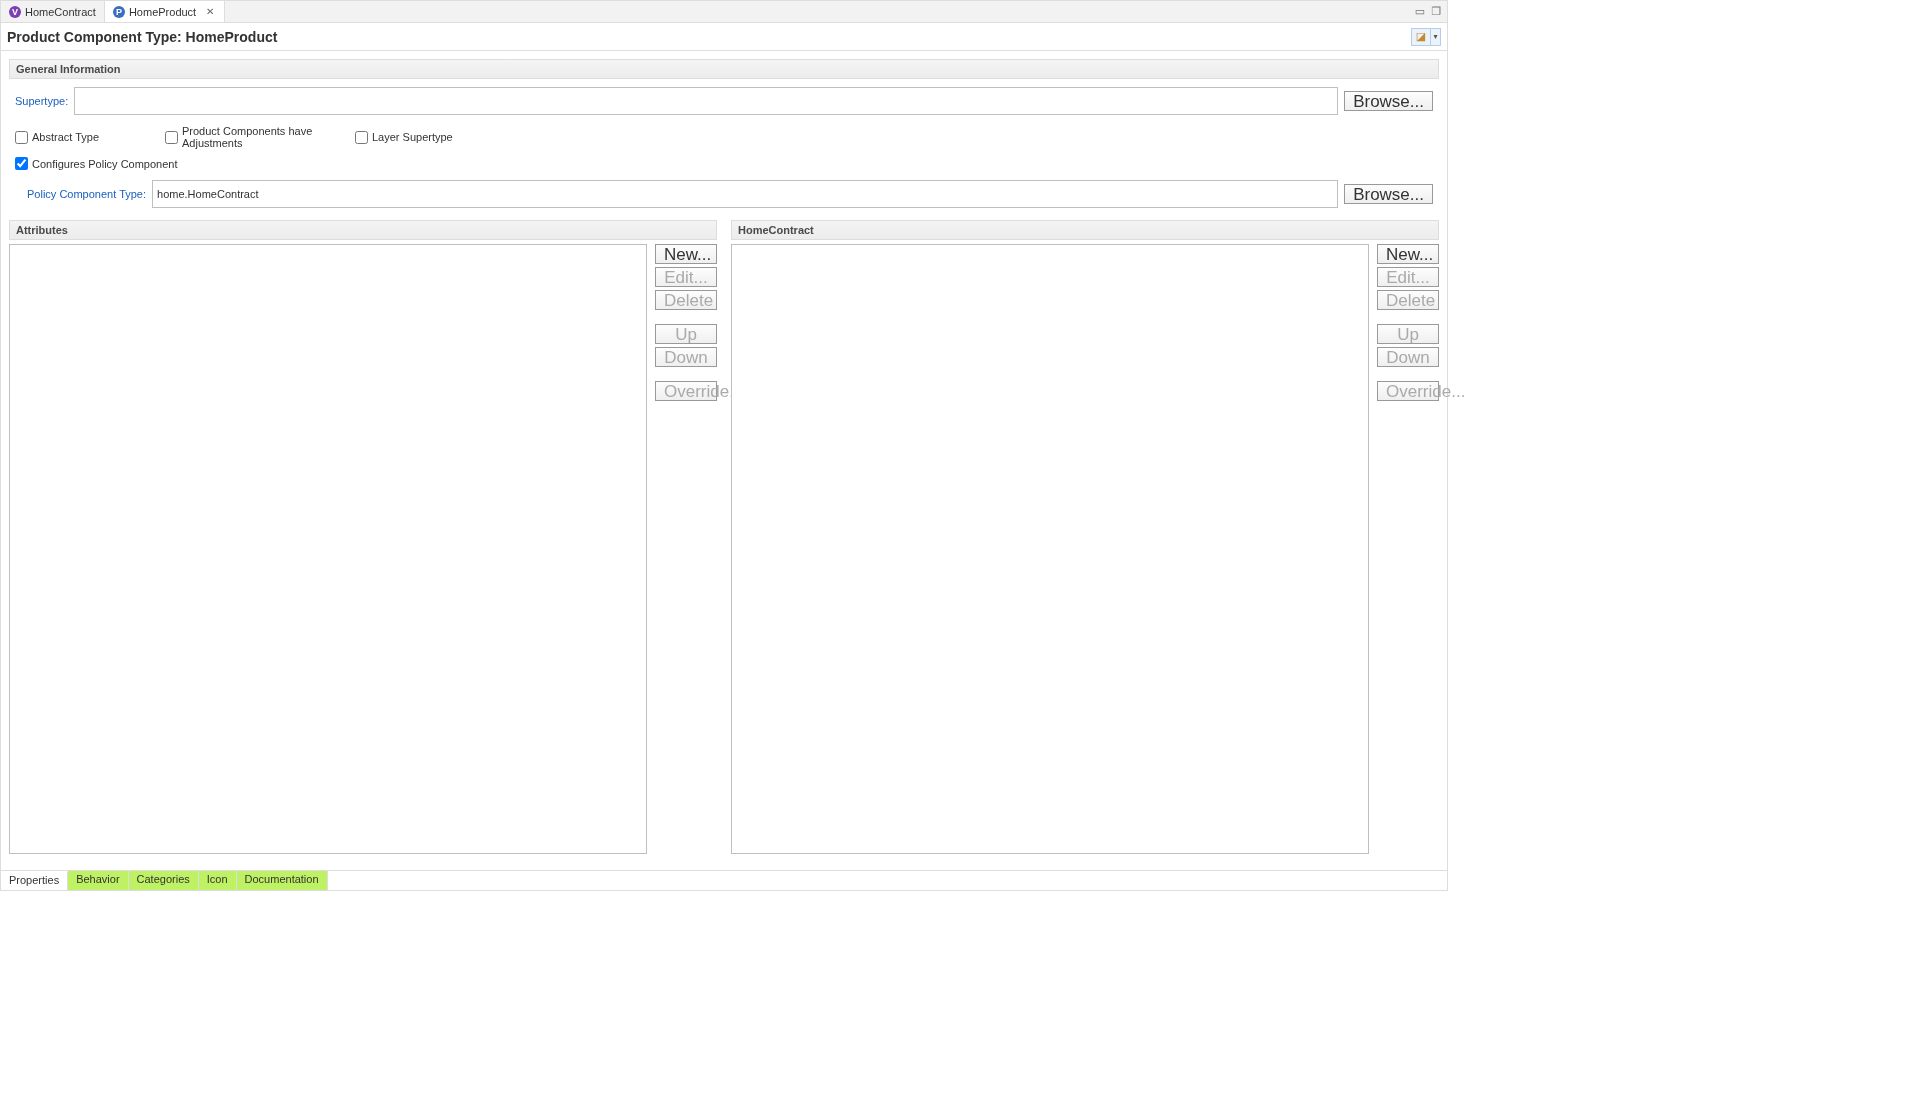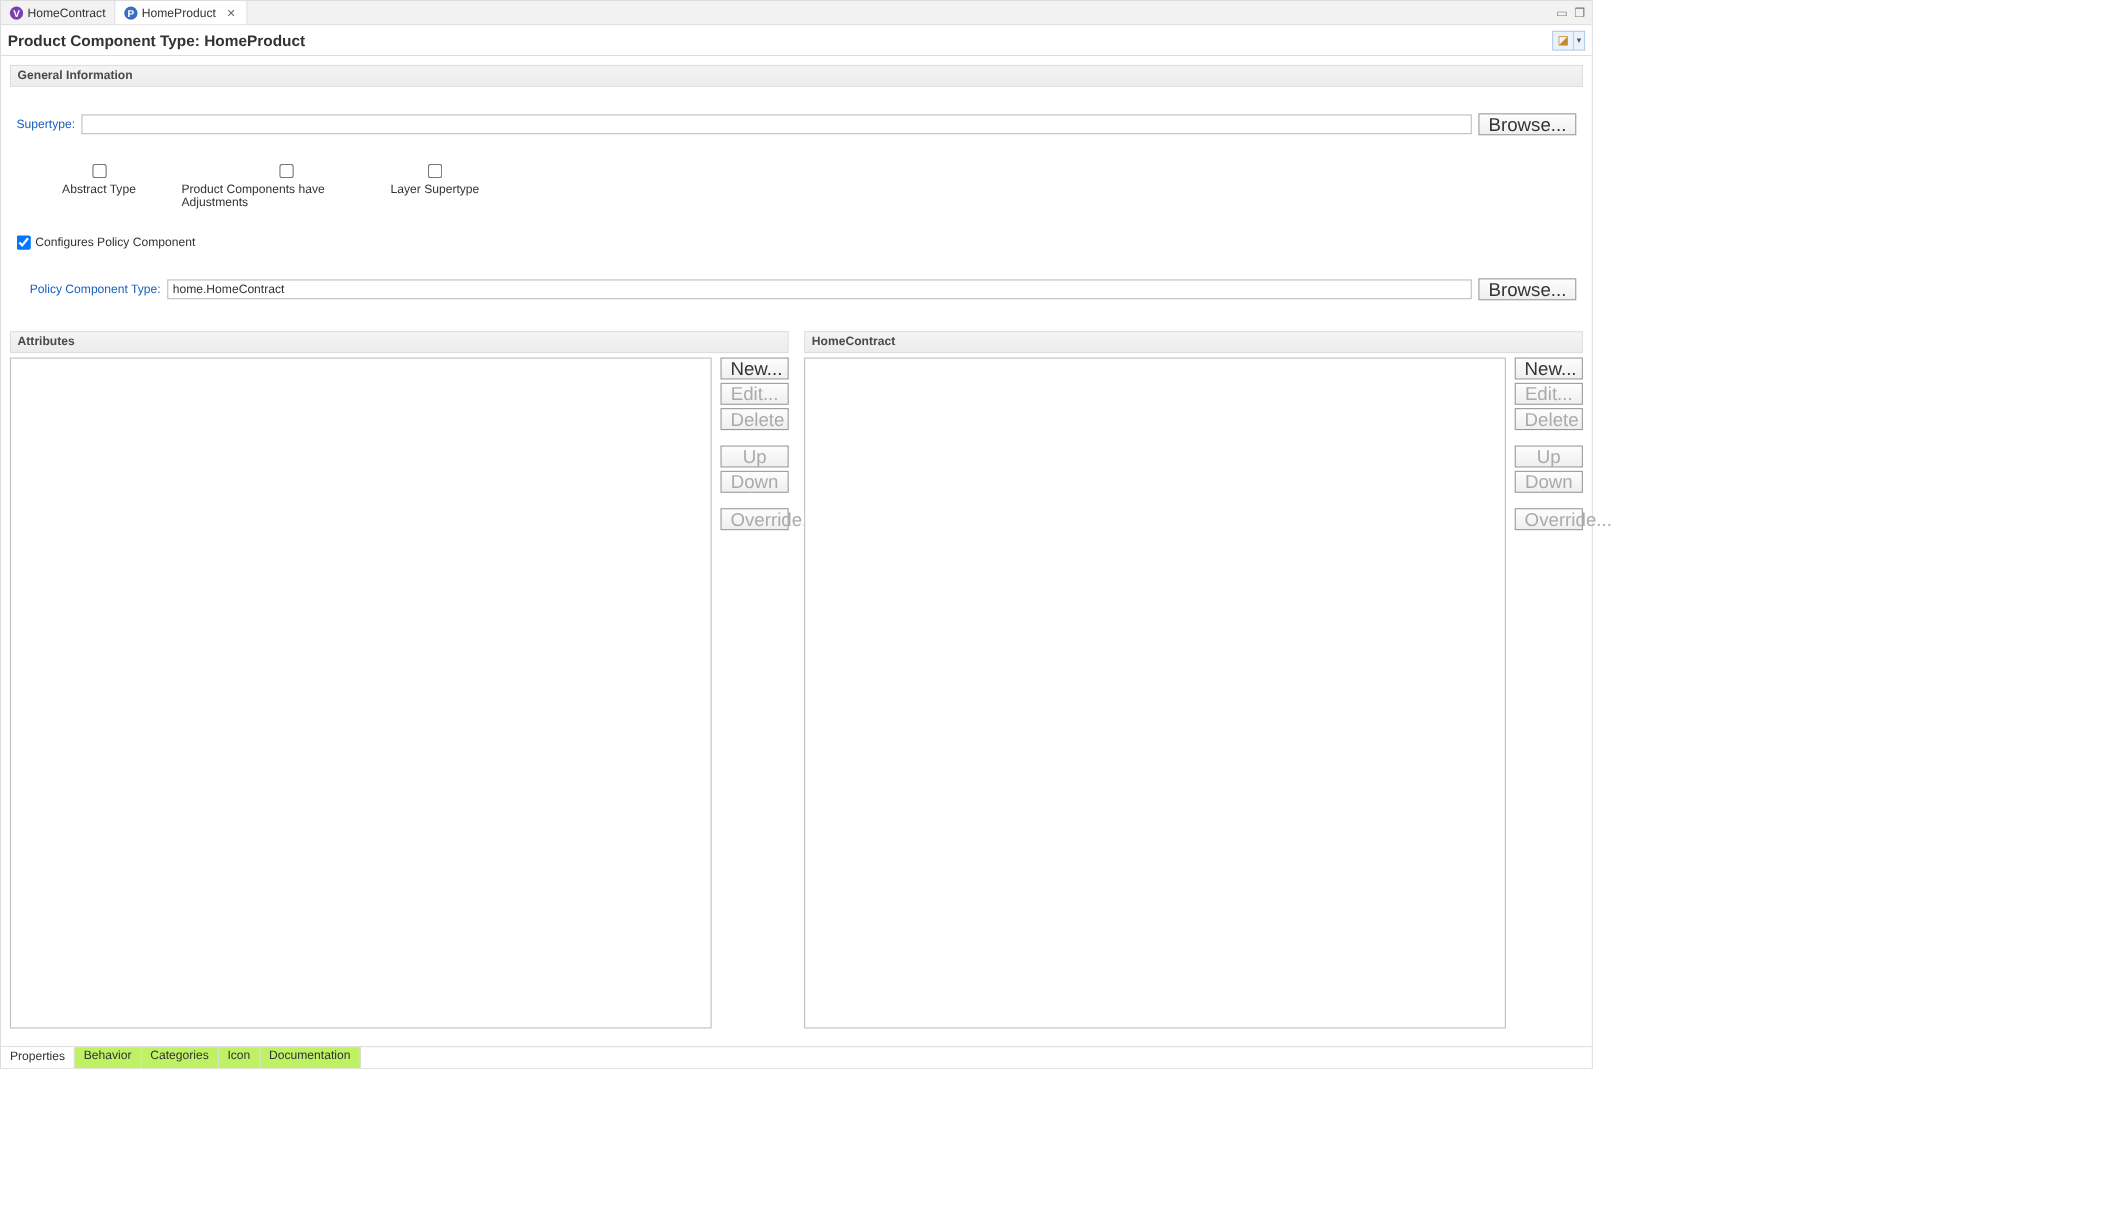--- a/index.html
+++ b/index.html
@@ -117,21 +117,21 @@
     font-size: 8px;
     color: #555;
     cursor: pointer;
   }
   
   .content {
     background: #fff;
     padding: 8px;
     display: flex;
     flex-direction: column;
-    gap: 20px;
+    gap: 4px;
   }
   .section-header {
     background: linear-gradient(#f4f4f4, #ececec);
     border: 1px solid #ddd;
     padding: 3px 6px;
     font-size: 11px;
     font-weight: 600;
     color: #4a4a4a;
   }
   .form-row {
@@ -144,21 +144,21 @@
     font-size: 11px;
     color: #333;
     min-width: 52px;
   }
   .form-label.link {
     color: #1a5fbf;
     cursor: pointer;
   }
   .form-input {
     flex: 1;
-    height: 18px;
+    height: 28px;
     border: 1px solid #bfbfbf;
     background: #fff;
     padding: 0 4px;
     font-size: 11px;
     color: #333;
   }
   .btn {
     height: 20px;
     min-width: 52px;
     border: 1px solid #999;
@@ -181,21 +181,20 @@
   }
   .checkbox-group {
     display: flex;
     padding: 2px 6px;
   }
   .checkbox-group .checkbox-item {
     display: flex;
     align-items: center;
     gap: 4px;
     font-size: 11px;
-    flex-direction: column;
   }
   .checkbox-group .checkbox-item:nth-child(1){ width: 150px; }
   .checkbox-group .checkbox-item:nth-child(2){ width: 190px; }
   input[type=checkbox]{
     width:13px;height:13px;margin:0;
   }
   .indent {
     padding-left: 18px;
   }
   

